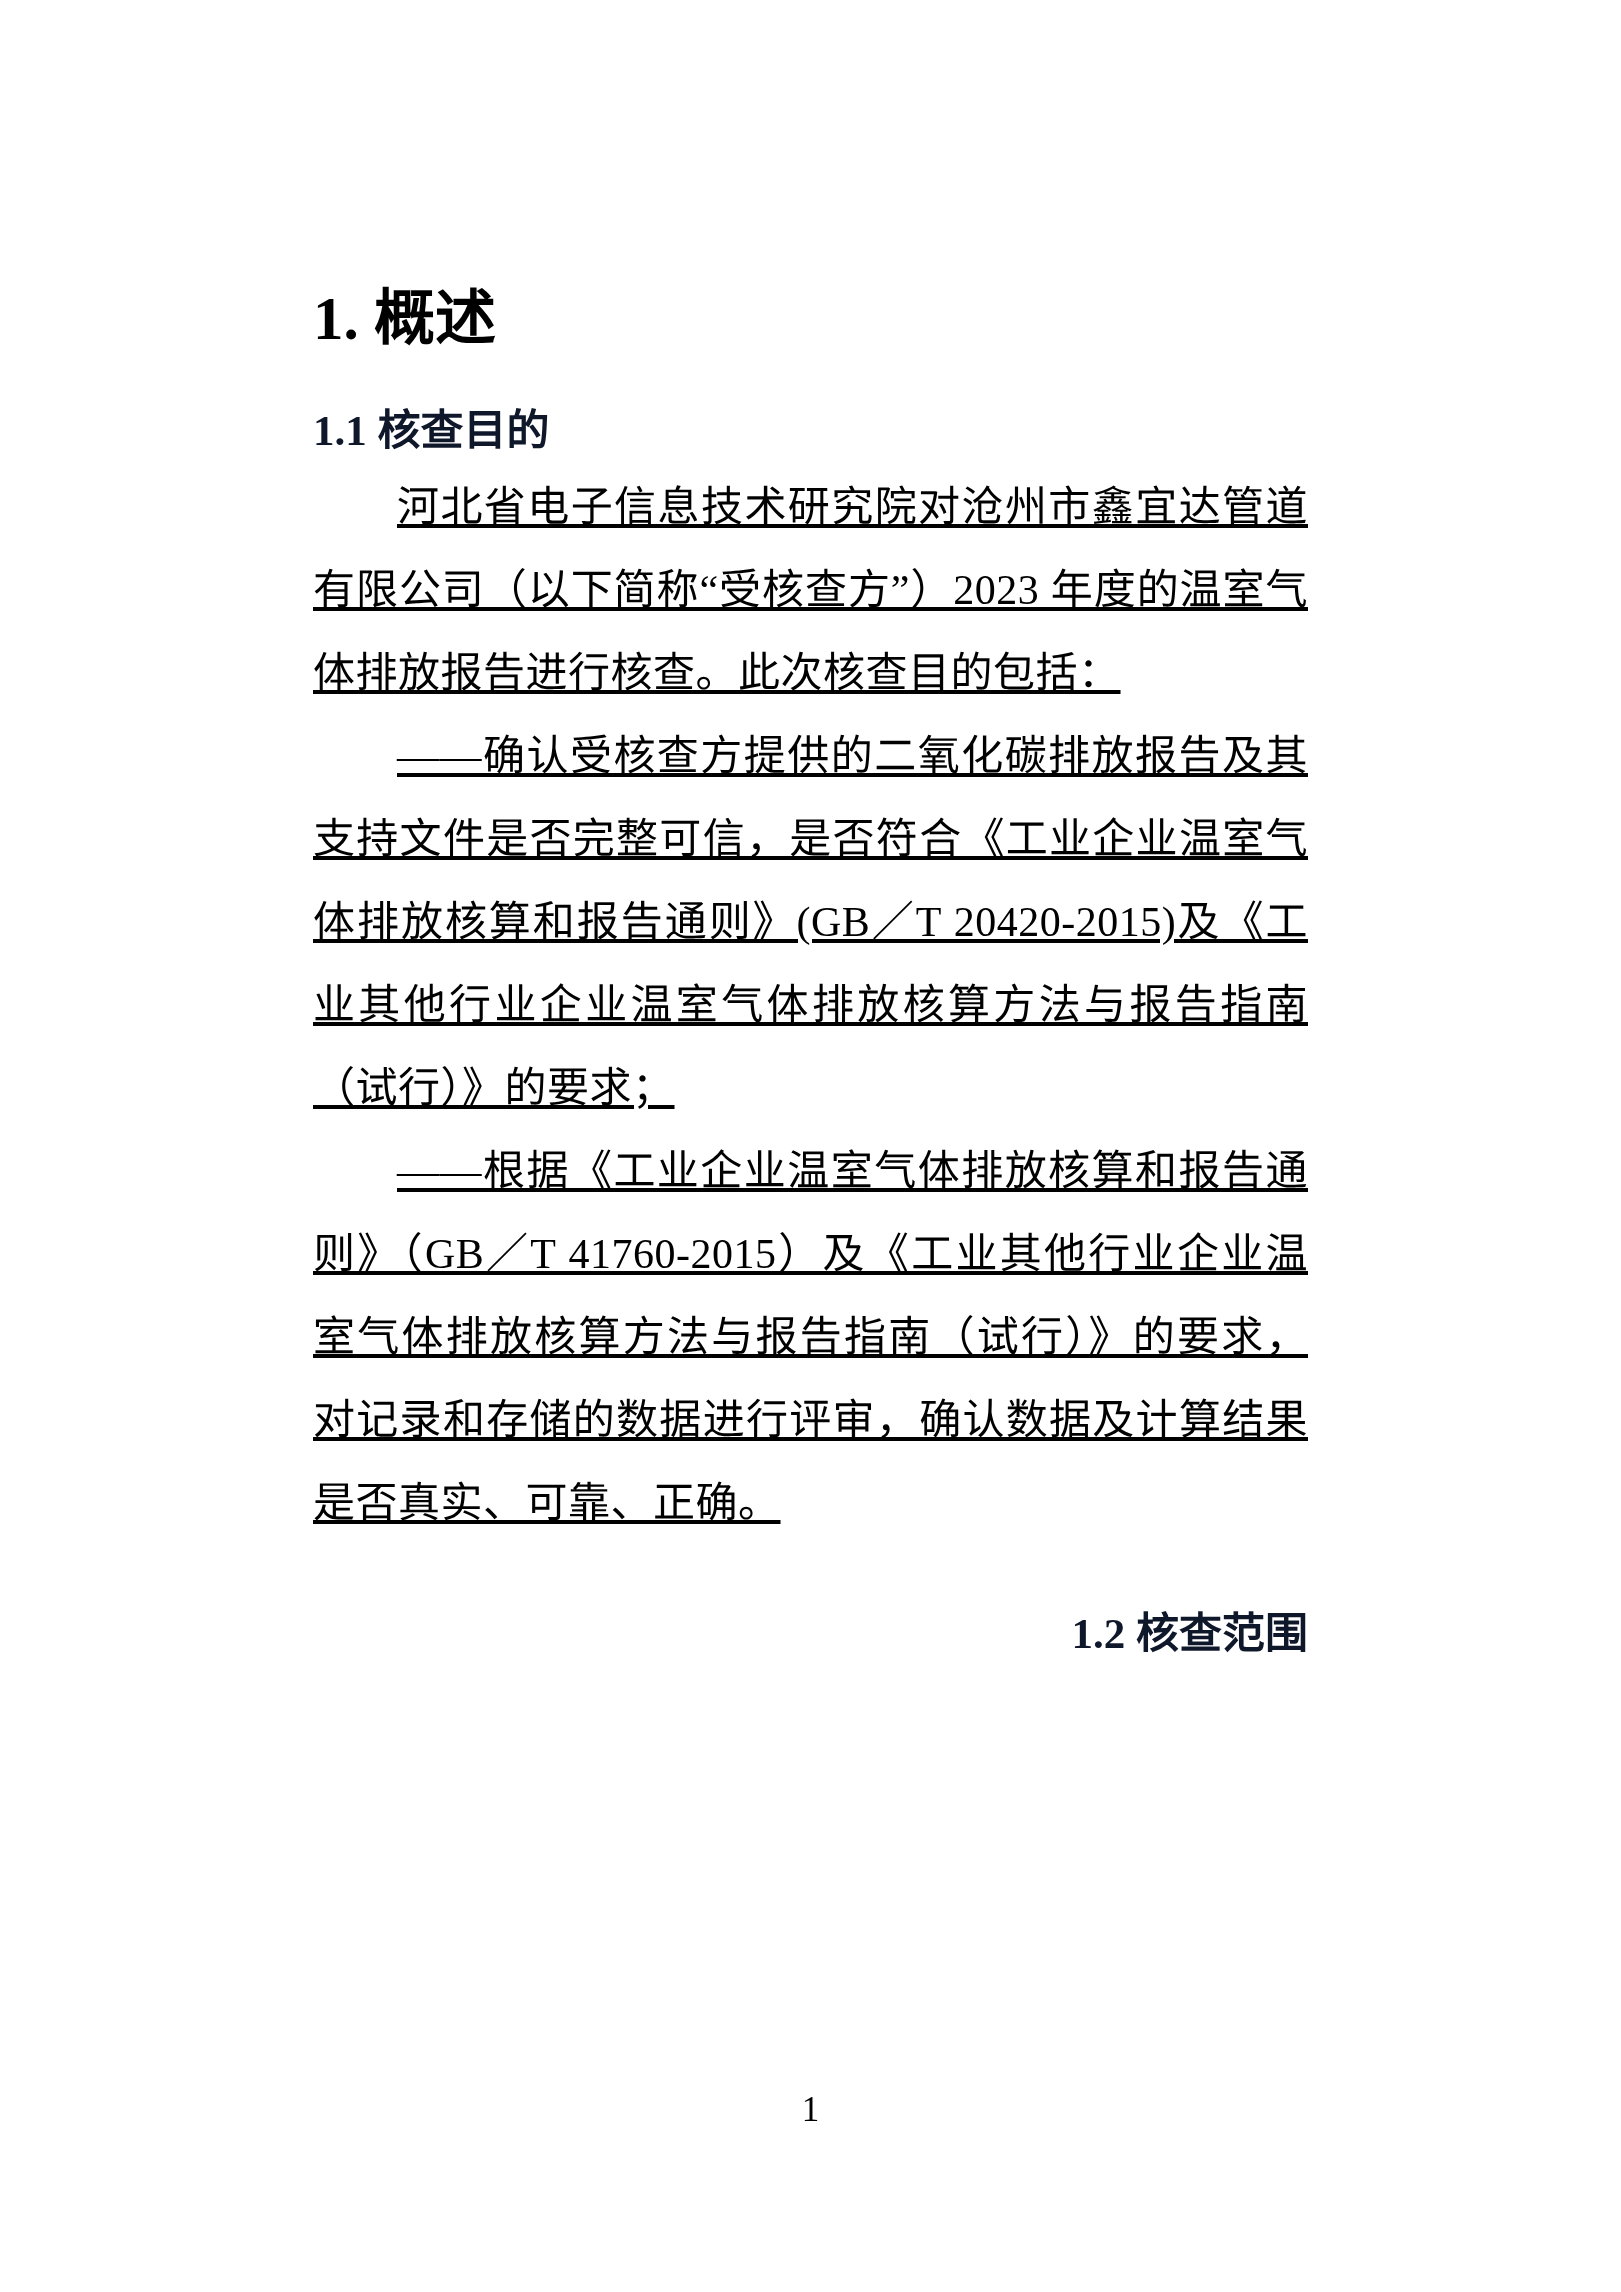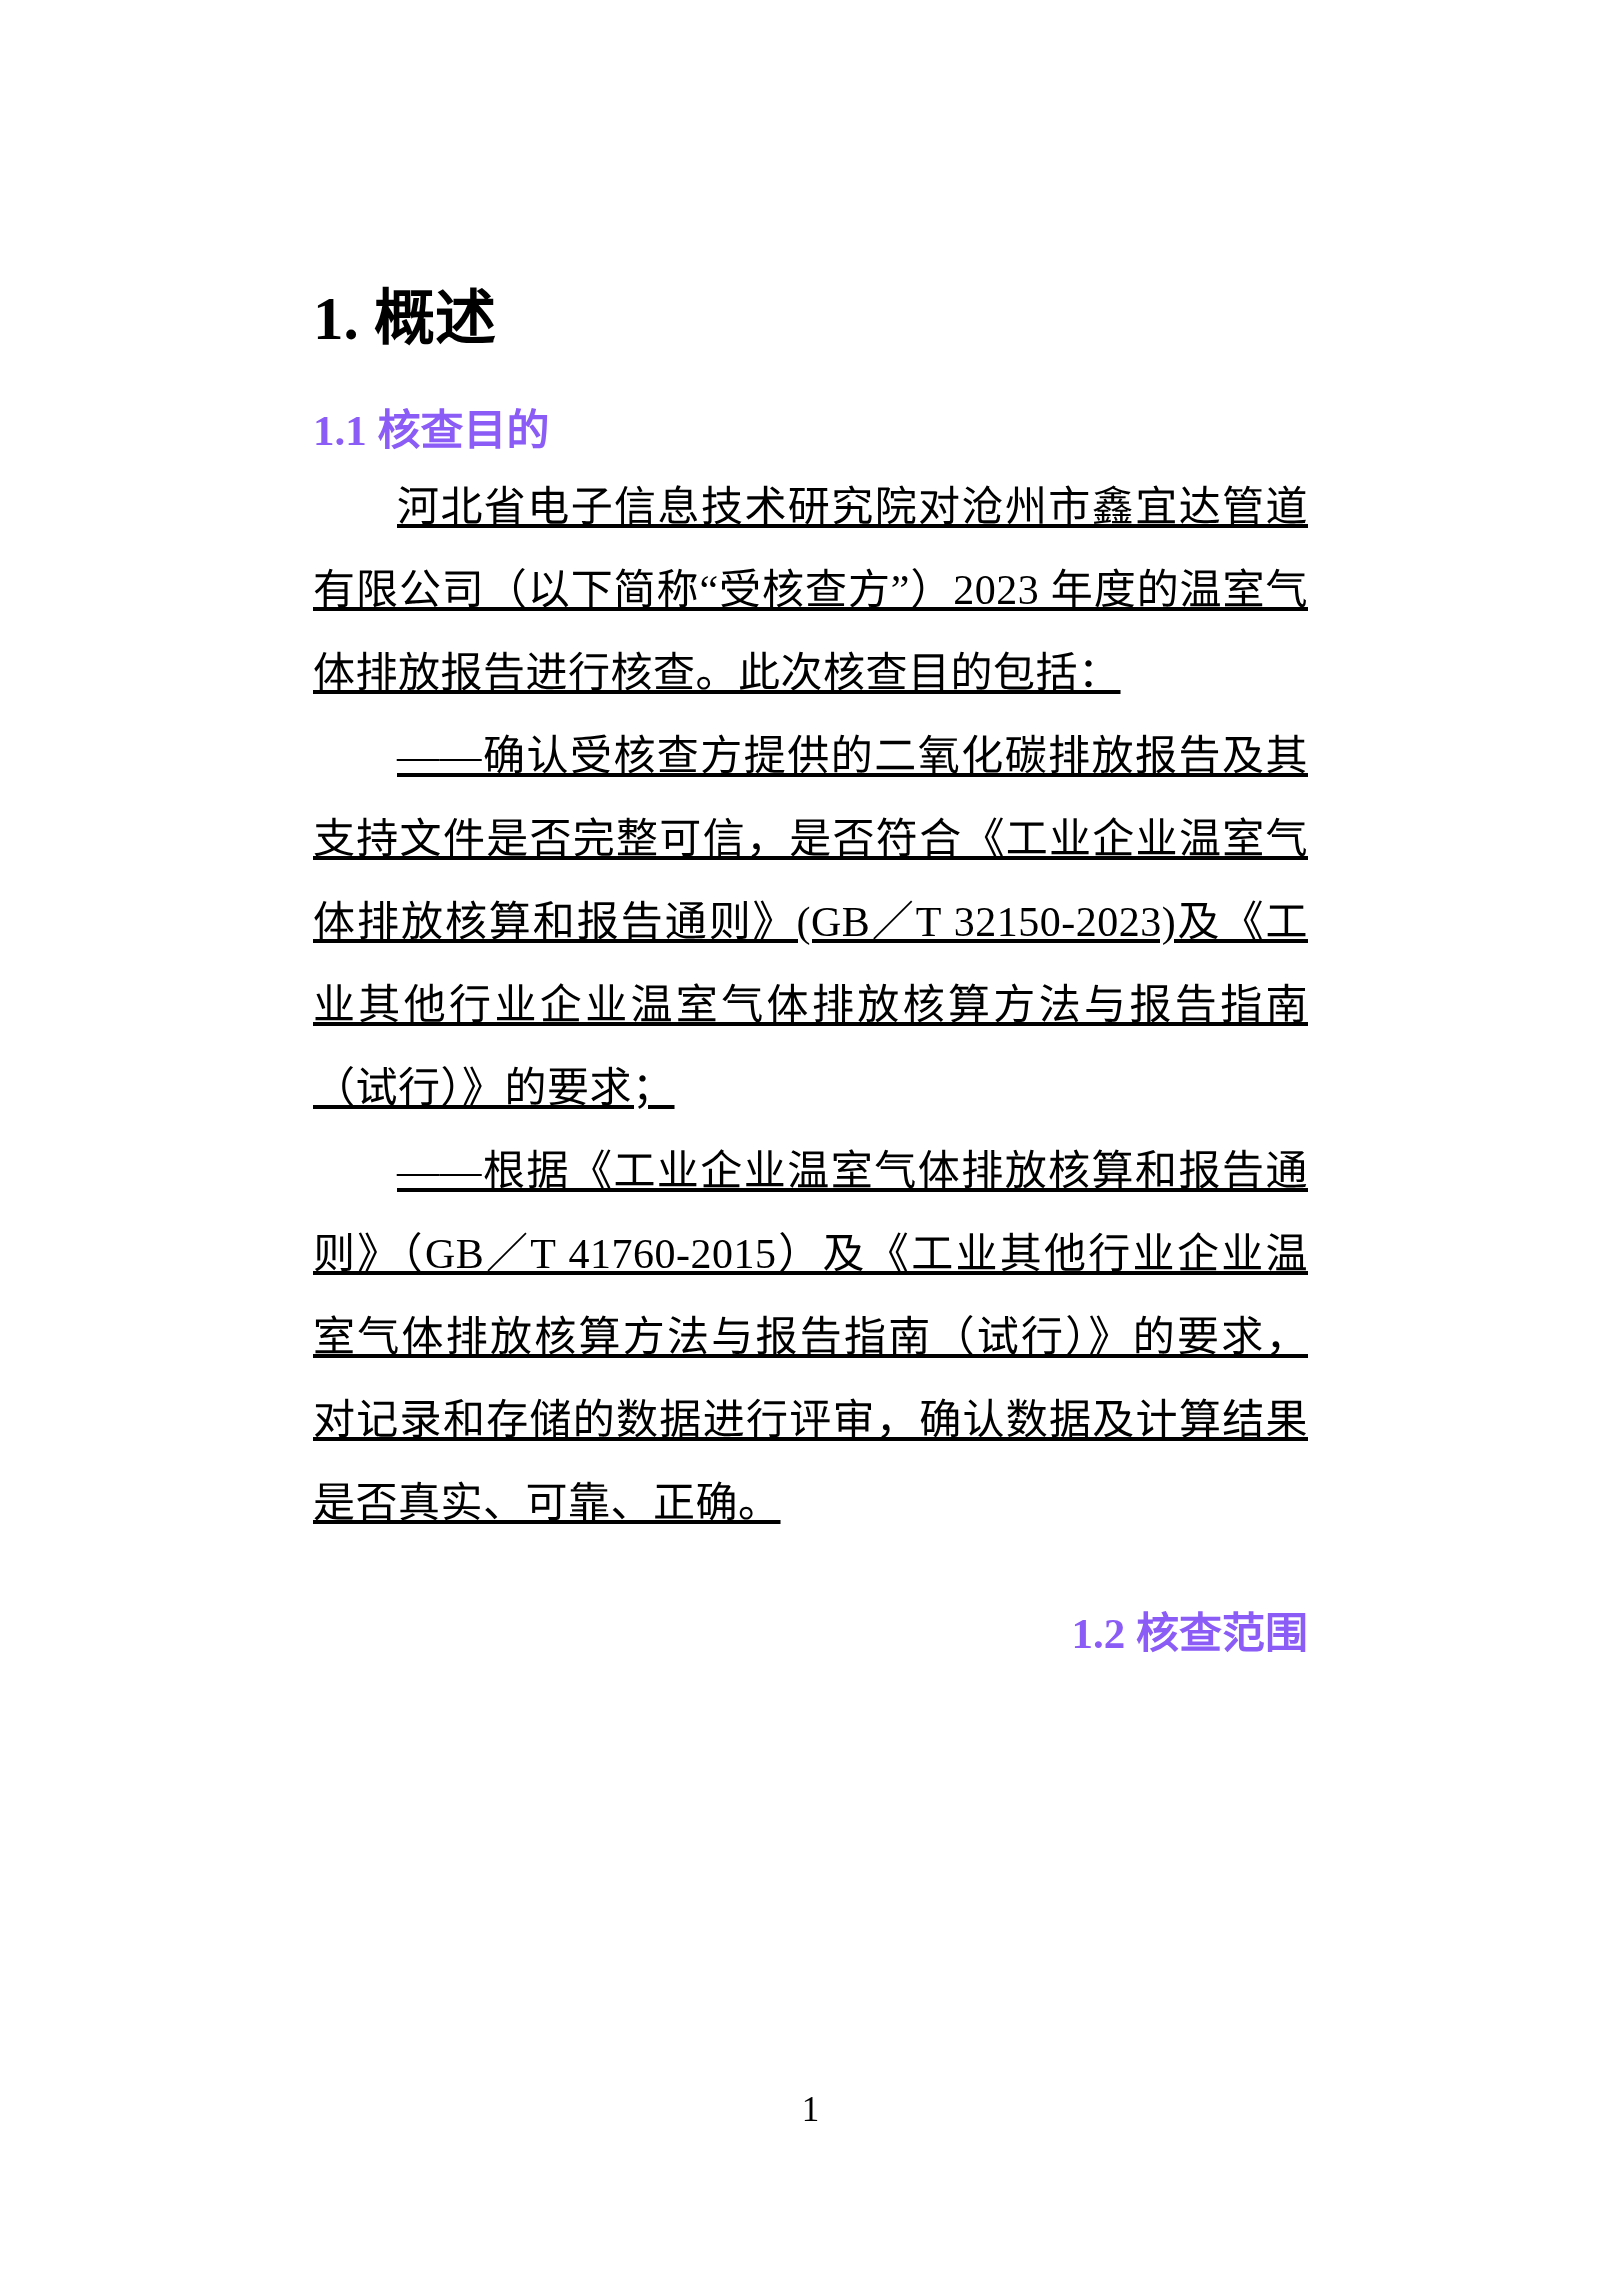--- a/index.html
+++ b/index.html
@@ -25,21 +25,21 @@
     line-height: 74px;
     font-weight: bold;
     color: #000000;
     font-family: "Liberation Serif", "DejaVu Serif", serif;
   }
   .section-heading {
     margin: 47px 0 0 0;
     font-size: 43px;
     line-height: 55px;
     font-weight: bold;
-    color: #8b5cf6;
+    color: #0f172a;
     font-family: "Liberation Serif", "DejaVu Serif", serif;
   }
   .section-heading.second {
     margin-top: 61px;
     text-align: right;
   }
   .body-para {
     margin: 0;
     font-size: 42px;
     line-height: 83px;
@@ -71,21 +71,21 @@
 <body>
 
 <div class="page">
 
   <h1 class="chapter-title">1. 概述</h1>
 
   <h2 class="section-heading">1.1 核查目的</h2>
 
   <p class="body-para">河北省电子信息技术研究院对沧州市鑫宜达管道有限公司（以下简称“受核查方”）2023 年度的温室气体排放报告进行核查。此次核查目的包括：</p>
 
-  <p class="body-para">——确认受核查方提供的二氧化碳排放报告及其支持文件是否完整可信，是否符合《工业企业温室气体排放核算和报告通则》(GB／T 32150-2023)及《工业其他行业企业温室气体排放核算方法与报告指南（试行）》的要求；</p>
+  <p class="body-para">——确认受核查方提供的二氧化碳排放报告及其支持文件是否完整可信，是否符合《工业企业温室气体排放核算和报告通则》(GB／T 20420-2015)及《工业其他行业企业温室气体排放核算方法与报告指南（试行）》的要求；</p>
 
   <p class="body-para">——根据《工业企业温室气体排放核算和报告通则》（GB／T 41760-2015）及《工业其他行业企业温室气体排放核算方法与报告指南（试行）》的要求，对记录和存储的数据进行评审，确认数据及计算结果是否真实、可靠、正确。</p>
 
   <h2 class="section-heading second">1.2 核查范围</h2>
 
 
 
   <div class="page-footer">
     <span class="page-number">1</span>
   </div>

